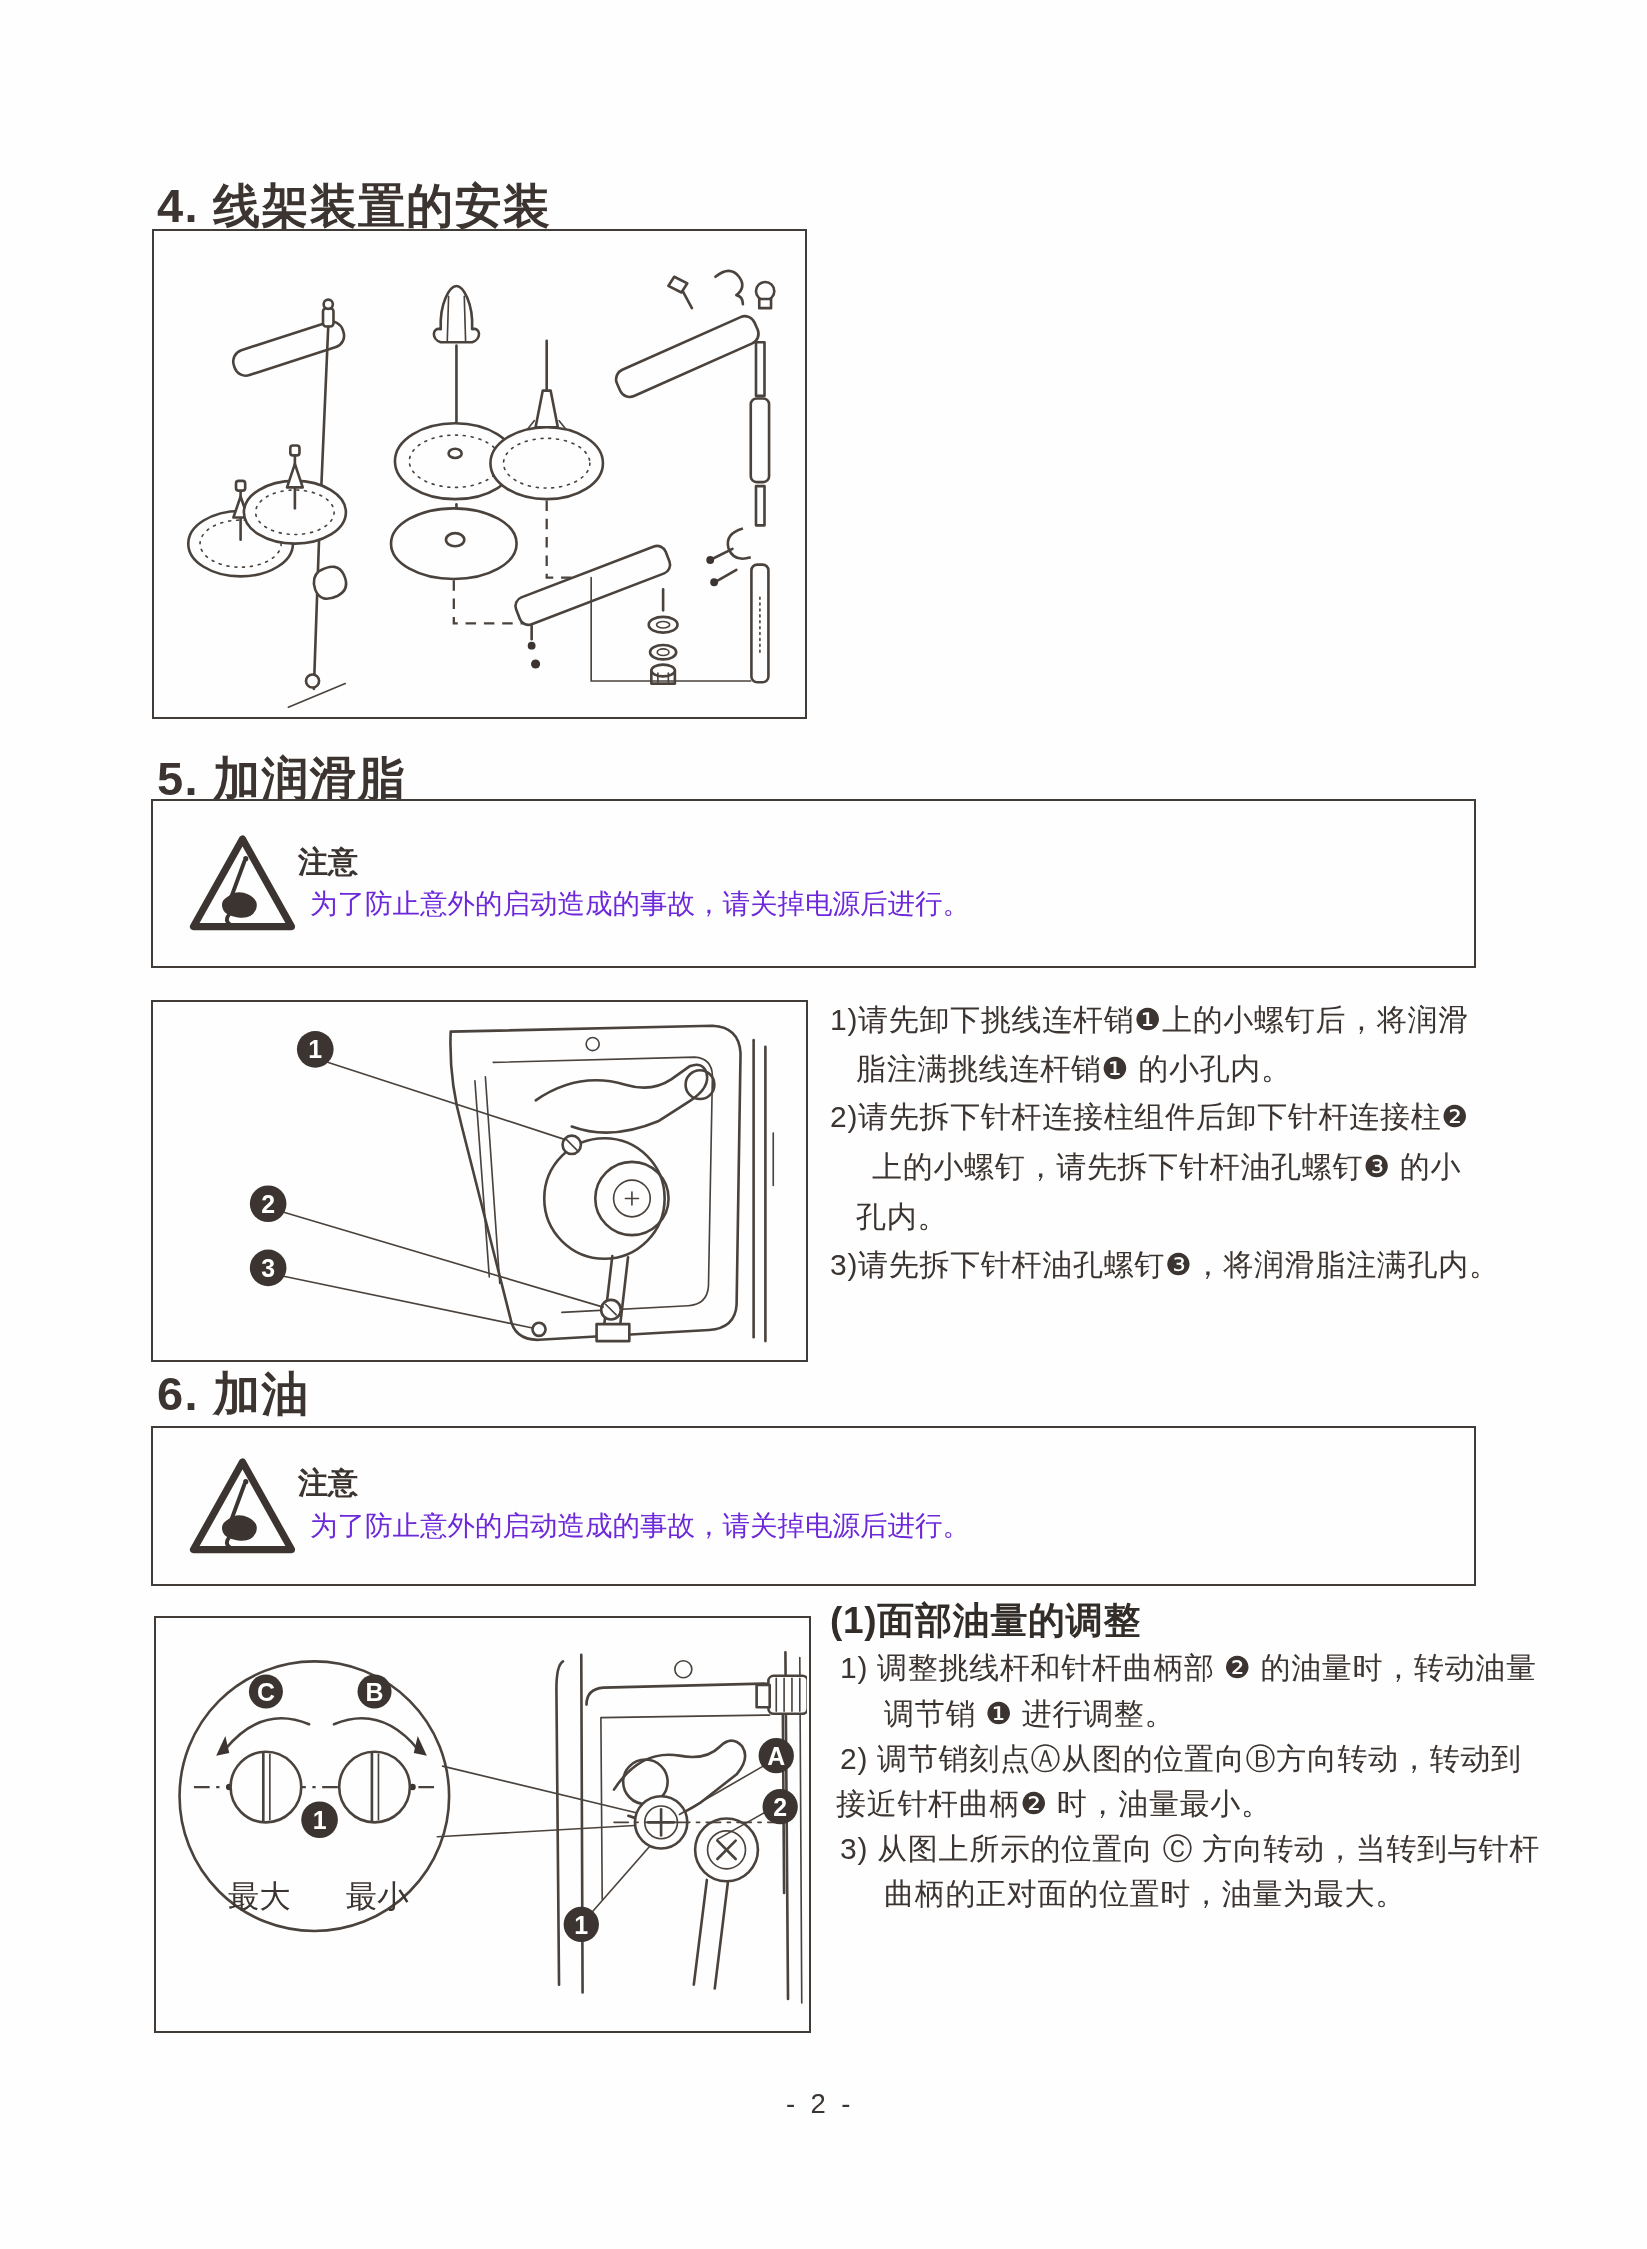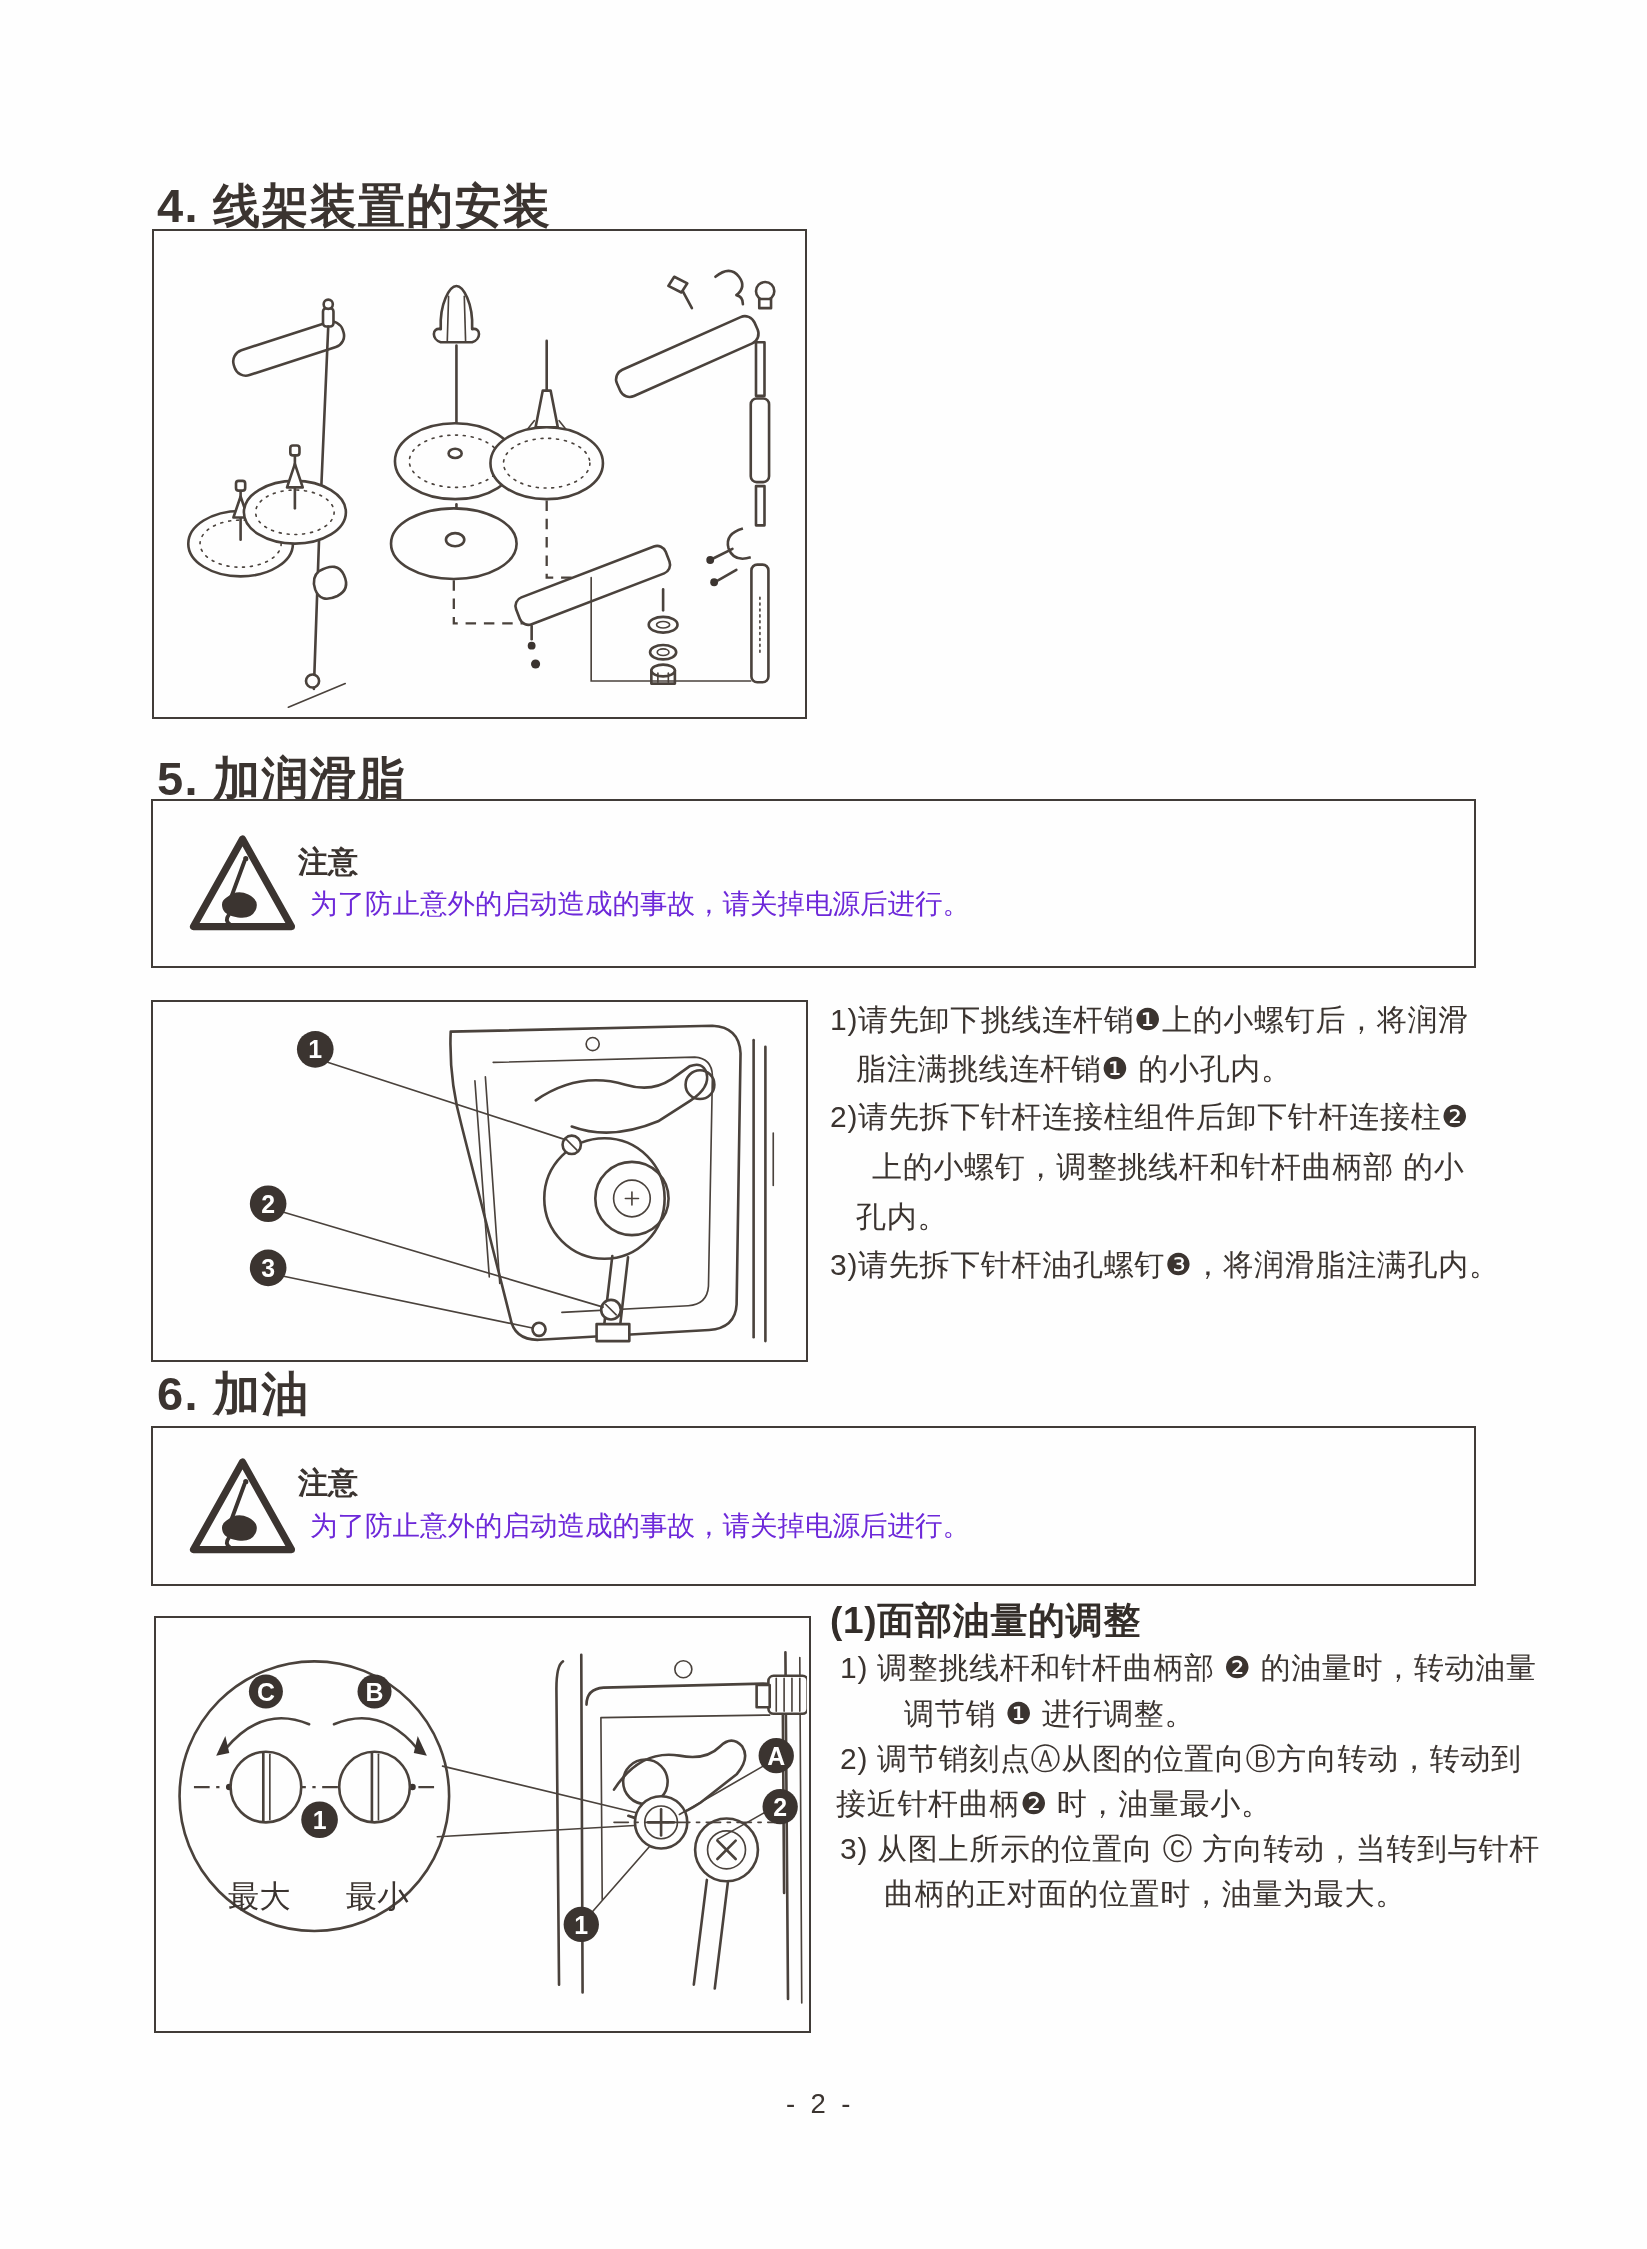--- a/index.html
+++ b/index.html
@@ -184,21 +184,21 @@
         <circle class="ink-fill" cx="176" cy="406" r="28"></circle>
         <text class="callout-txt" x="176" y="420">3</text>
       </g>
     </svg>
   </div>
 
   <div>
     <div class="abs step-line" style="left:830px;top:1000px;">1)请先卸下挑线连杆销❶上的小螺钉后，将润滑</div>
     <div class="abs step-line" style="left:856px;top:1049px;">脂注满挑线连杆销❶ 的小孔内。</div>
     <div class="abs step-line" style="left:830px;top:1097px;">2)请先拆下针杆连接柱组件后卸下针杆连接柱❷</div>
-    <div class="abs step-line" style="left:872px;top:1147px;">上的小螺钉，调整挑线杆和针杆曲柄部 的小</div>
+    <div class="abs step-line" style="left:872px;top:1147px;">上的小螺钉，请先拆下针杆油孔螺钉❸ 的小</div>
     <div class="abs step-line" style="left:856px;top:1197px;">孔内。</div>
     <div class="abs step-line" style="left:830px;top:1245px;">3)请先拆下针杆油孔螺钉❸，将润滑脂注满孔内。</div>
   </div>
 
   <div class="abs sec-title" style="left:157px;top:1363px;">6. 加油</div>
 
   <div class="abs warn-box" style="left:151px;top:1426px;width:1325px;height:160px;">
     <div class="abs" style="left:34px;top:26px;">
       <svg width="111" height="105" viewBox="0 0 170 160" aria-hidden="true">
         <path d="M85,12 L10,146 L160,146 Z" fill="#fefefe" stroke="#3b3430" stroke-width="11" stroke-linejoin="round"></path>
@@ -294,21 +294,21 @@
         <line class="ink-thin" x1="664" y1="452" x2="755" y2="348" stroke-width="3.5"></line>
         <circle class="ink-fill" cx="650" cy="468" r="27"></circle>
         <text class="callout-txt" x="650" y="482">1</text>
       </g>
     </svg>
   </div>
 
   <div>
     <div class="abs sub-title" style="left:830px;top:1596px;">(1)面部油量的调整</div>
     <div class="abs step-line" style="left:840px;top:1648px;">1) 调整挑线杆和针杆曲柄部 ❷ 的油量时，转动油量</div>
-    <div class="abs step-line" style="left:884px;top:1694px;margin-left:20px;">调节销 ❶ 进行调整。</div>
+    <div class="abs step-line" style="left:884px;top:1694px;">调节销 ❶ 进行调整。</div>
     <div class="abs step-line" style="left:840px;top:1739px;">2) 调节销刻点Ⓐ从图的位置向Ⓑ方向转动，转动到</div>
     <div class="abs step-line" style="left:836px;top:1784px;">接近针杆曲柄❷ 时，油量最小。</div>
     <div class="abs step-line" style="left:840px;top:1829px;">3) 从图上所示的位置向 Ⓒ 方向转动，当转到与针杆</div>
     <div class="abs step-line" style="left:884px;top:1874px;">曲柄的正对面的位置时，油量为最大。</div>
   </div>
 
   <div class="abs page-num" style="left:786px;top:2088px;">- 2 -</div>
 
 </div>
 

